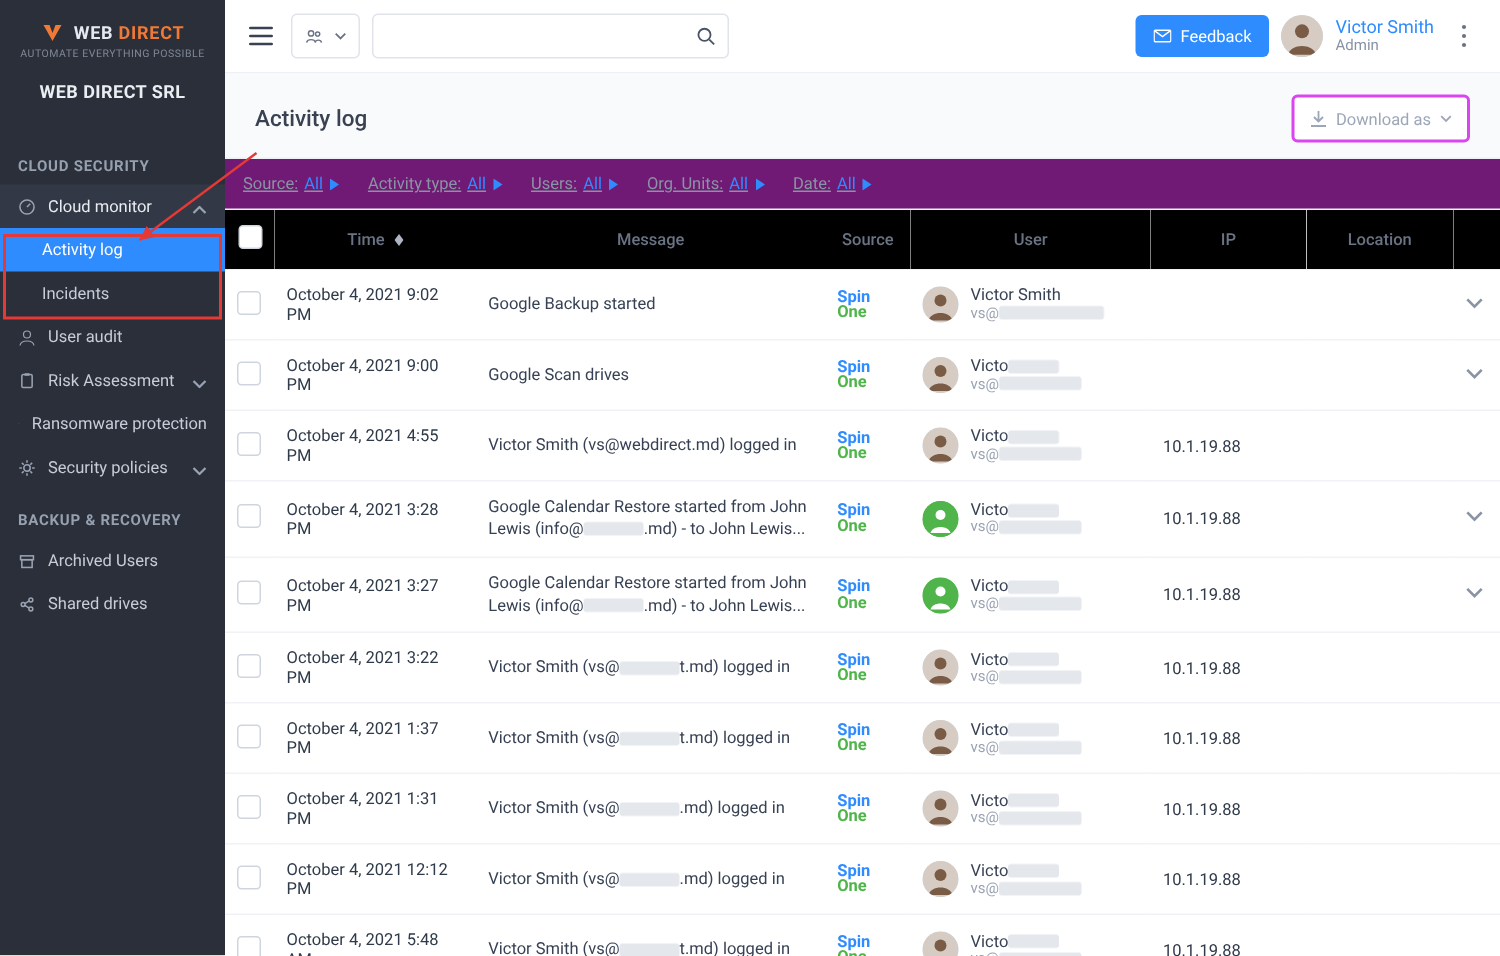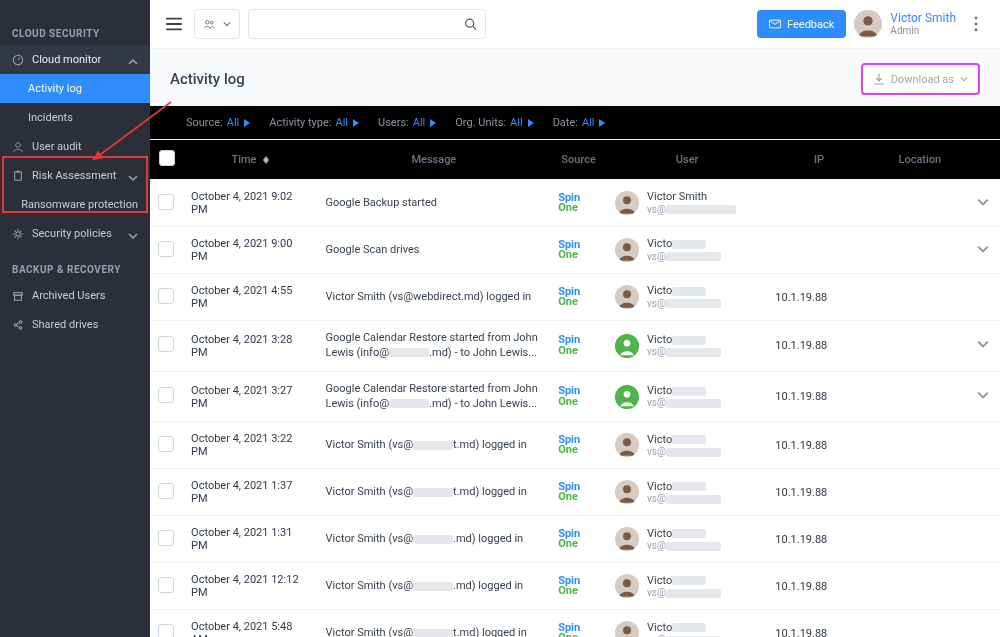--- a/index.html
+++ b/index.html
@@ -251,25 +251,26 @@
     padding: 0 10px;
     gap: 6px;
     font-size: 11px;
   }
   .download-btn .dl-icon { width: 12px; height: 12px; }
 
   
   .filters {
     display: flex;
     gap: 18px;
-    padding: 10px 36px;
-    background: #000000;
+    padding: 10px 12px;
+    background: #701a75;
     border-bottom: 1px solid #edf0f4;
     font-size: 11px;
     color: #8a93a3;
+    text-decoration: underline;
   }
   .filter {
     display: flex; align-items: center; gap: 4px; cursor: pointer;
   }
   .filter .lab { color: #8a93a3; }
   .filter .val { color: #2f8cff; }
   .filter .tri { width: 8px; height: 8px; color: #2f8cff; }
 
   
   .table-wrap {
@@ -361,20 +362,33 @@
     <g id="svg-person-icon">
       <circle cx="9" cy="6" r="3.5" fill="none" stroke="currentColor" stroke-width="1.2"></circle>
       <path d="M2 17 C3 11 15 11 16 17" fill="none" stroke="currentColor" stroke-width="1.2"></path>
     </g>
   </defs>
 </svg>
 
 <div class="app">
 
   <div class="sidebar">
+    <div class="brand">
+      <div class="brand-logo">
+        <svg class="logo-mark" viewBox="0 0 24 24">
+          <path d="M3 4 L12 20 L21 4 L15 4 L12 12 L9 4 Z" fill="#f07a35"></path>
+        </svg>
+        <span>
+          <span class="w1">WEB</span>
+          <span class="w2">DIRECT</span>
+        </span>
+      </div>
+      <div class="brand-sub">AUTOMATE EVERYTHING POSSIBLE</div>
+      <div class="org-name">WEB DIRECT SRL</div>
+    </div>
 
     <div class="nav">
       <div class="nav-section-label">CLOUD SECURITY</div>
 
       <div class="nav-item expanded">
         <span class="icon">
           <svg viewBox="0 0 14 14">
               <circle cx="7" cy="7" r="5.5" fill="none" stroke="currentColor" stroke-width="1.2"></circle>
               <path d="M7 7 L9.5 4.5" stroke="currentColor" stroke-width="1.2"></path>
             </svg>

